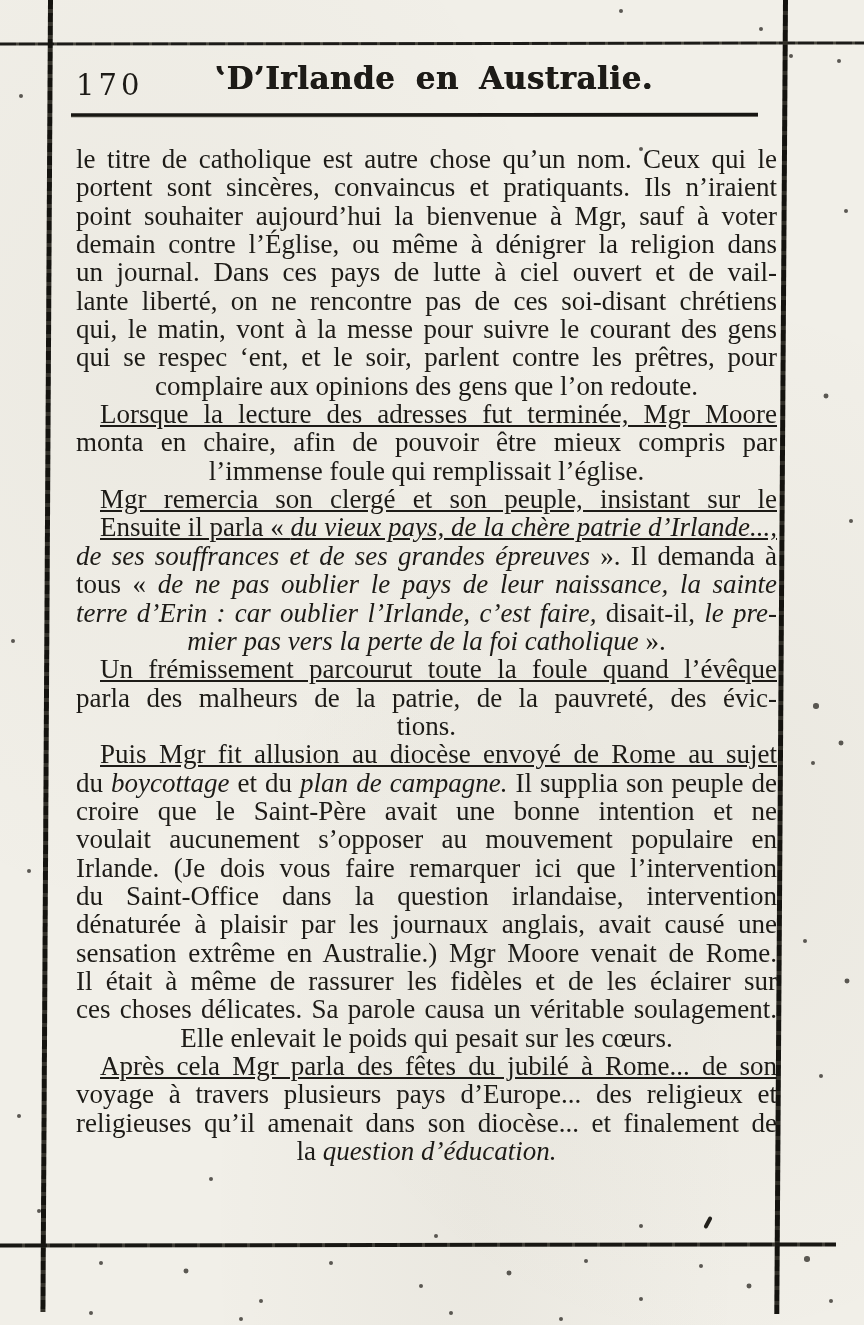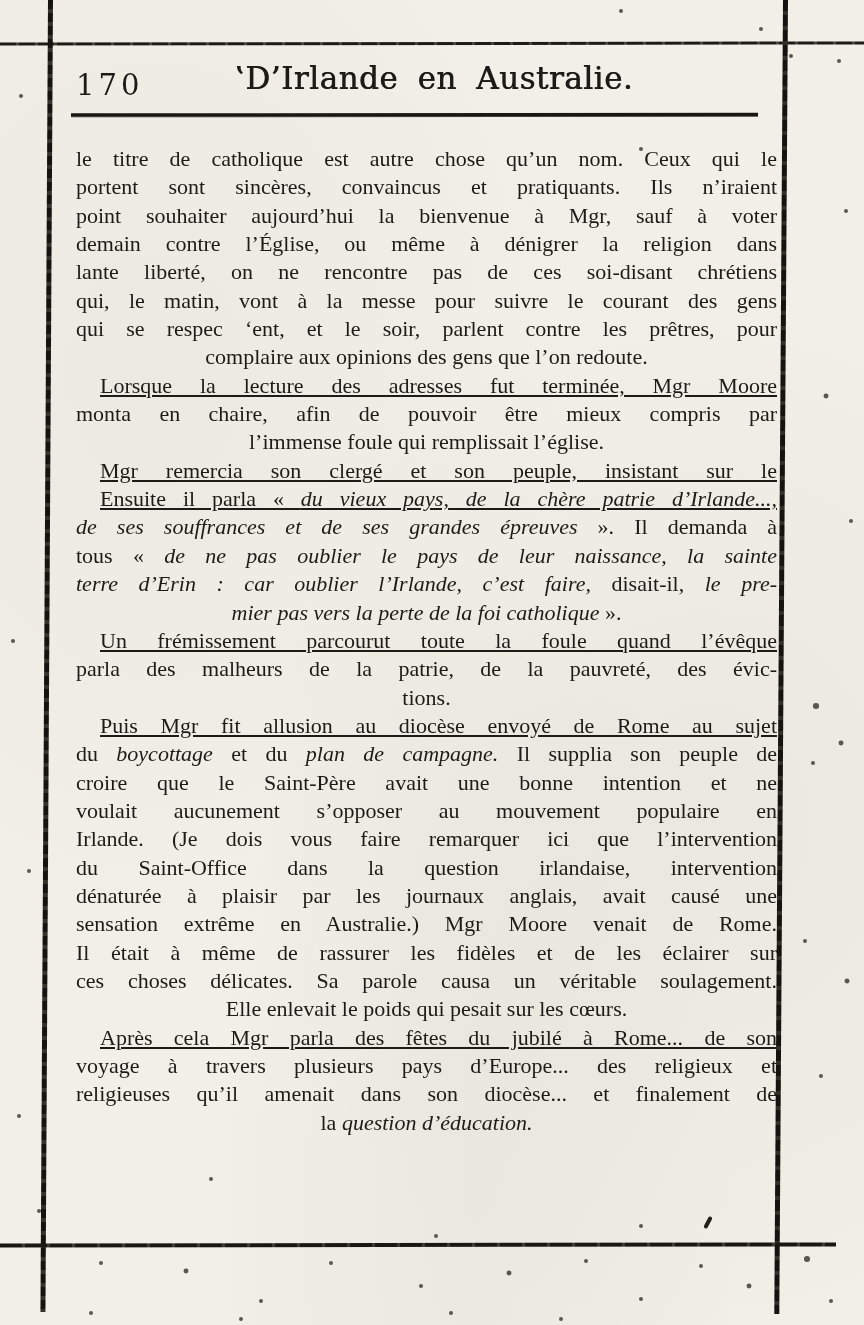--- a/index.html
+++ b/index.html
@@ -39,34 +39,34 @@
   
   .folio{
     position:absolute;left:76px;top:68px;
     font-family:"DejaVu Serif",serif;
     font-size:29px;letter-spacing:4px;
   }
   .title-row{
     position:absolute;left:84px;right:80px;top:60px;
     text-align:center;
     font-family:"DejaVu Serif",serif;
-    font-weight:400;font-size:31px;
+    font-weight:700;font-size:31px;
     word-spacing:9px;letter-spacing:0.5px;
     text-shadow:0.6px 0 0 currentColor;
     white-space:nowrap;
   }
   .title-underline{
     position:absolute;left:71px;top:113px;width:687px;height:4px;
     background:linear-gradient(to bottom,#181713 0 3px,#403e36 3px 4px);
     transform:rotate(-0.06deg);
   }
   
   .body-text{
     position:absolute;left:76px;top:145px;width:701px;
-    font-size:22px;line-height:28.35px;
+    font-size:27px;line-height:28.35px;
   }
   .line{text-align:justify;text-align-last:justify;}
   .line.last{text-align:center;text-align-last:auto;}
   .line.indent{text-indent:24px;text-decoration:underline;}
   .line em{font-style:italic;}
   
   .specks{
     position:absolute;left:0;top:0;width:2px;height:2px;border-radius:50%;
     color:rgba(40,38,32,0.75);background:transparent;
     box-shadow:
@@ -98,20 +98,21 @@
   <div class="title-row">
     <span>‛</span><span>D’Irlande en Australie.</span>
   </div>
   <div class="title-underline"></div>
 
   <div class="body-text">
       <div class="line"><span>le titre de catholique est autre chose qu’un nom. Ceux qui le</span></div>
       <div class="line"><span>portent sont sincères, convaincus et pratiquants. Ils n’iraient</span></div>
       <div class="line"><span>point souhaiter aujourd’hui la bienvenue à Mgr, sauf à voter</span></div>
       <div class="line"><span>demain contre l’Église, ou même à dénigrer la religion dans</span></div>
+      <div class="line"><span>un journal. Dans ces pays de lutte à ciel ouvert et de vail-</span></div>
       <div class="line"><span>lante liberté, on ne rencontre pas de ces soi-disant chrétiens</span></div>
       <div class="line"><span>qui, le matin, vont à la messe pour suivre le courant des gens</span></div>
       <div class="line"><span>qui se respec ‘ent, et le soir, parlent contre les prêtres, pour</span></div>
       <div class="line last"><span>complaire aux opinions des gens que l’on redoute.</span></div>
       <div class="line indent"><span>Lorsque la lecture des adresses fut terminée, Mgr Moore</span></div>
       <div class="line"><span>monta en chaire, afin de pouvoir être mieux compris par</span></div>
       <div class="line last"><span>l’immense foule qui remplissait l’église.</span></div>
       <div class="line indent"><span>Mgr remercia son clergé et son peuple, insistant sur le</span></div>
       <div class="line indent"><span>Ensuite il parla « </span><em>du vieux pays, de la chère patrie d’Irlande...,</em></div>
       <div class="line"><em>de ses souffrances et de ses grandes épreuves</em><span> ». Il demanda à</span></div>

